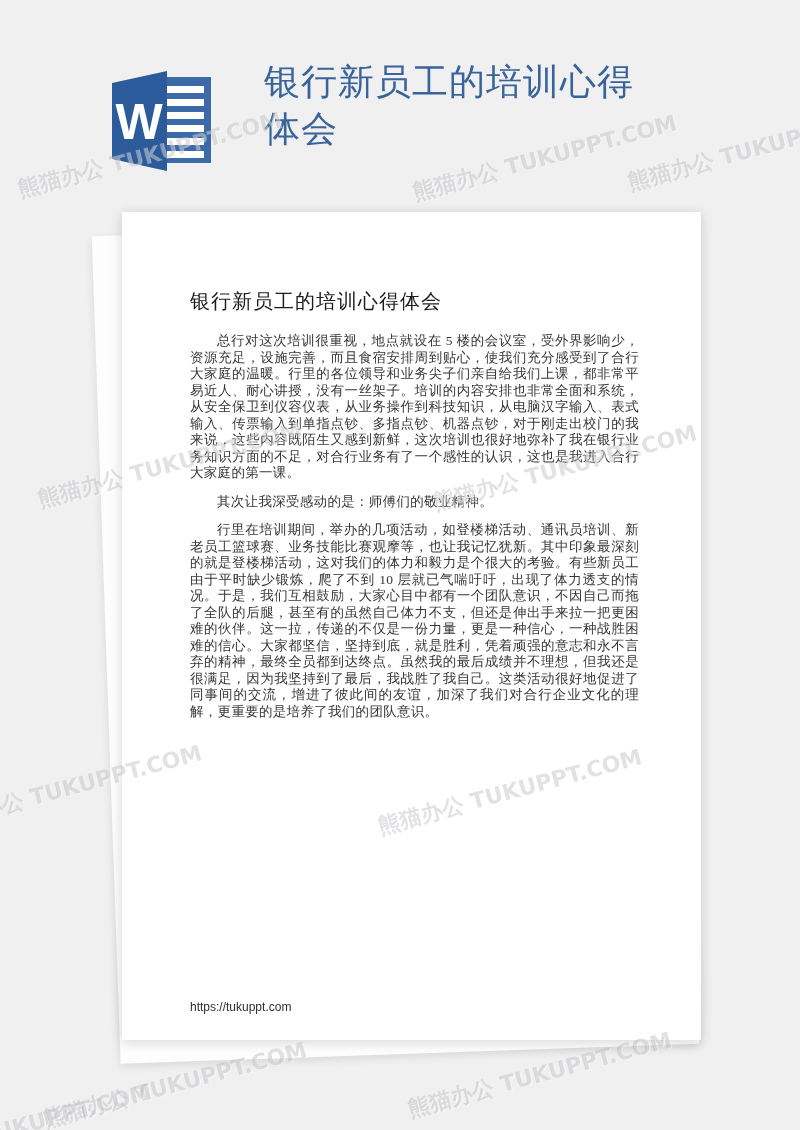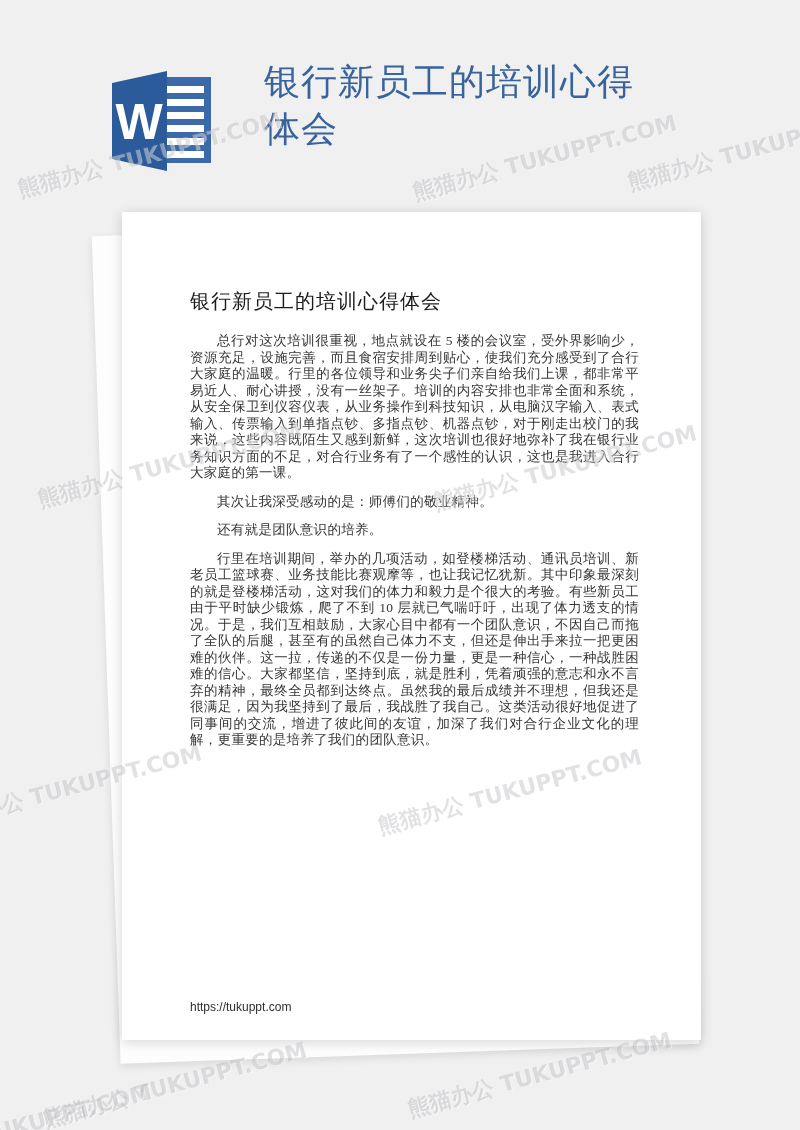--- a/index.html
+++ b/index.html
@@ -103,21 +103,20 @@
   <div class="header-title">银行新员工的培训心得体会</div>
 </div>
 
 <div class="sheet sheet-back"></div>
 
 <div class="sheet sheet-front">
   <div class="doc-title">银行新员工的培训心得体会</div>
   <div class="doc-body" id="doc-body">
       <p>总行对这次培训很重视，地点就设在 5 楼的会议室，受外界影响少，资源充足，设施完善，而且食宿安排周到贴心，使我们充分感受到了合行大家庭的温暖。行里的各位领导和业务尖子们亲自给我们上课，都非常平易近人、耐心讲授，没有一丝架子。培训的内容安排也非常全面和系统，从安全保卫到仪容仪表，从业务操作到科技知识，从电脑汉字输入、表式输入、传票输入到单指点钞、多指点钞、机器点钞，对于刚走出校门的我来说，这些内容既陌生又感到新鲜，这次培训也很好地弥补了我在银行业务知识方面的不足，对合行业务有了一个感性的认识，这也是我进入合行大家庭的第一课。</p>
       <p>其次让我深受感动的是：师傅们的敬业精神。</p>
-      <p>还有就是团队意识的培养。</p>
       <p>行里在培训期间，举办的几项活动，如登楼梯活动、通讯员培训、新老员工篮球赛、业务技能比赛观摩等，也让我记忆犹新。其中印象最深刻的就是登楼梯活动，这对我们的体力和毅力是个很大的考验。有些新员工由于平时缺少锻炼，爬了不到 10 层就已气喘吁吁，出现了体力透支的情况。于是，我们互相鼓励，大家心目中都有一个团队意识，不因自己而拖了全队的后腿，甚至有的虽然自己体力不支，但还是伸出手来拉一把更困难的伙伴。这一拉，传递的不仅是一份力量，更是一种信心，一种战胜困难的信心。大家都坚信，坚持到底，就是胜利，凭着顽强的意志和永不言弃的精神，最终全员都到达终点。虽然我的最后成绩并不理想，但我还是很满足，因为我坚持到了最后，我战胜了我自己。这类活动很好地促进了同事间的交流，增进了彼此间的友谊，加深了我们对合行企业文化的理解，更重要的是培养了我们的团队意识。</p>
     </div>
   <div class="doc-footer">https://tukuppt.com</div>
 </div>
 
 <div class="wm-layer" id="wm-layer">
     <div class="wm" style="left: 150px; top: 155px;">熊猫办公 TUKUPPT.COM</div>
     <div class="wm" style="left: 545px; top: 158px;">熊猫办公 TUKUPPT.COM</div>
     <div class="wm" style="left: 760px; top: 148px;">熊猫办公 TUKUPPT.COM</div>
     <div class="wm" style="left: 170px; top: 465px;">熊猫办公 TUKUPPT.COM</div>

